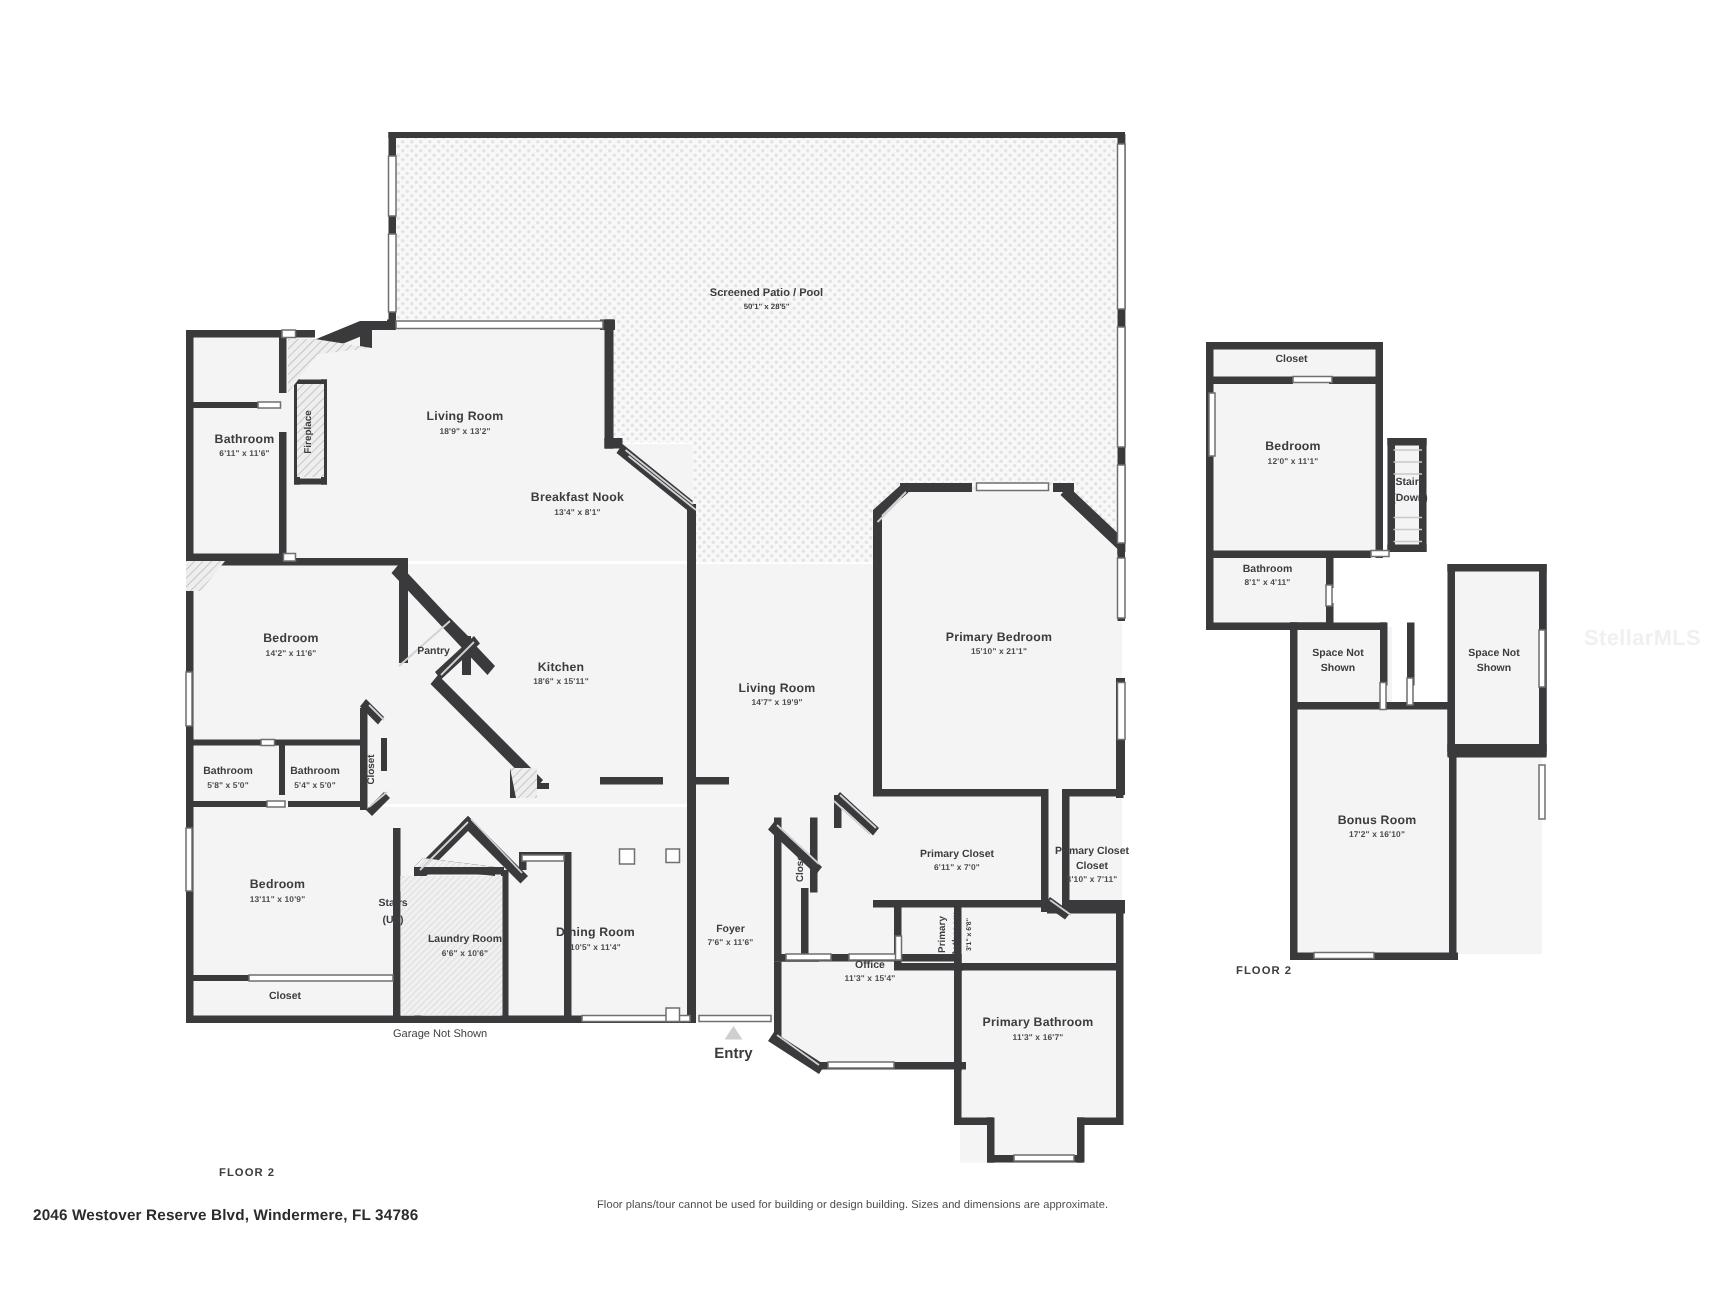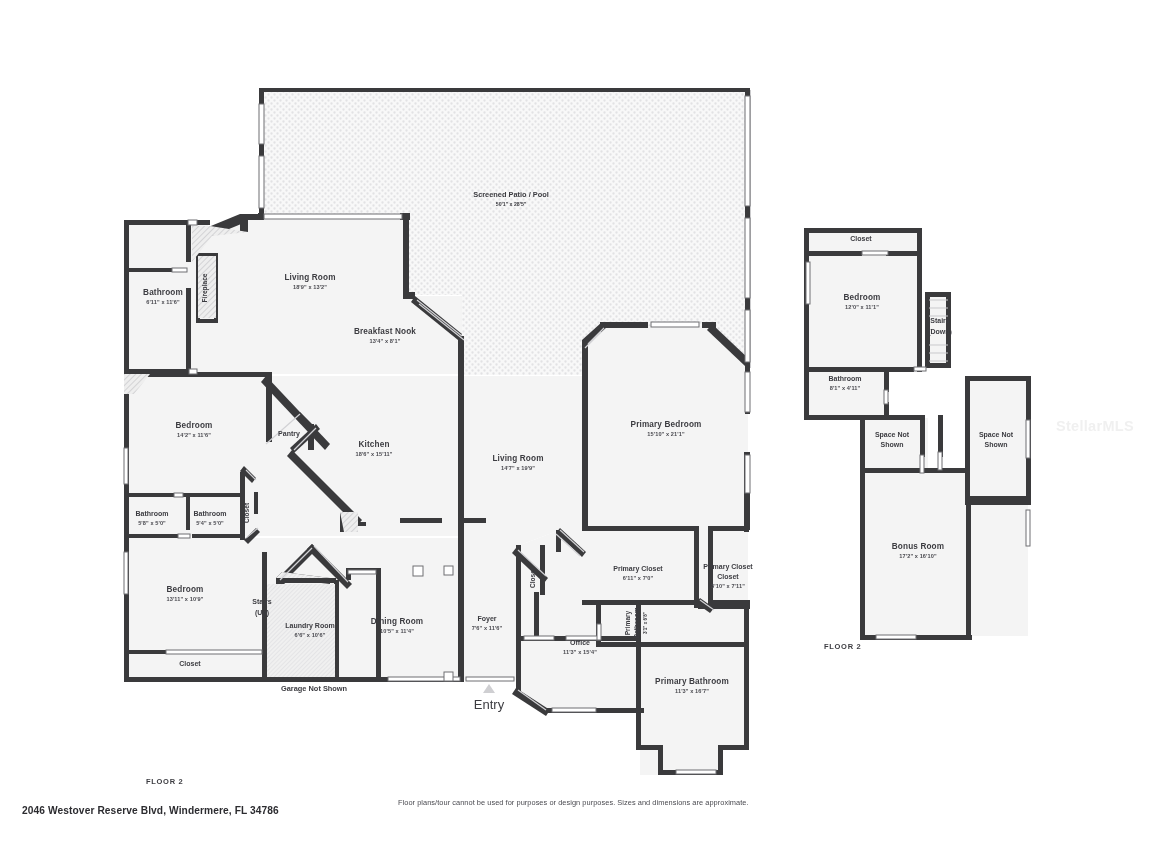--- a/index.html
+++ b/index.html
@@ -59,32 +59,32 @@
   #watermark {
     position: absolute; left: 1056px; top: 418px;
     font-size: 14.5px; font-weight: bold;
     color: #f0f0f0;
     letter-spacing: .3px;
     user-select: none;
   }
   #entry-label {
     position: absolute; left: 462px; top: 697px;
     width: 54px; text-align: center;
-    font-size: 13px; font-weight: normal; color: #3c3c41;
+    font-size: 10px; font-weight: bold; color: #3c3c41;
   }
   #entry-arrow {
     position: absolute; left: 483px; top: 684px;
     width: 0; height: 0;
     border-left: 6px solid transparent;
     border-right: 6px solid transparent;
     border-bottom: 9px solid #cfcfd2;
   }
   #garage-label {
-    position: absolute; left: 281px; top: 684px;
-    font-size: 7.4px; font-weight: bold; color: #3c3c41;
+    position: absolute; left: 262px; top: 684px;
+    font-size: 7.4px; font-weight: normal; color: #3c3c41;
   }
 </style>
 </head>
 <body>
 <div id="page">
 
 <svg id="plan" viewBox="0 0 1152 864">
   <defs>
     <pattern id="patioTex" width="6" height="6" patternUnits="userSpaceOnUse">
       <rect width="6" height="6" fill="#f8f8f8"></rect>
@@ -491,16 +491,16 @@
 </svg>
 
 <div id="garage-label">Garage Not Shown</div>
 <div id="entry-arrow"></div>
 <div id="entry-label">Entry</div>
 
 <div class="floor-tag" id="floor1-tag">FLOOR 2</div>
 <div class="floor-tag" id="floor2-tag">FLOOR 2</div>
 
 <div id="address">2046 Westover Reserve Blvd, Windermere, FL 34786</div>
-<div id="disclaimer">Floor plans/tour cannot be used for purposes or design purposes. Sizes and dimensions are approximate.</div>
+<div id="disclaimer">Floor plans/tour cannot be used for building or design building. Sizes and dimensions are approximate.</div>
 <div id="watermark">StellarMLS</div>
 
 </div>
 
 </body></html>

